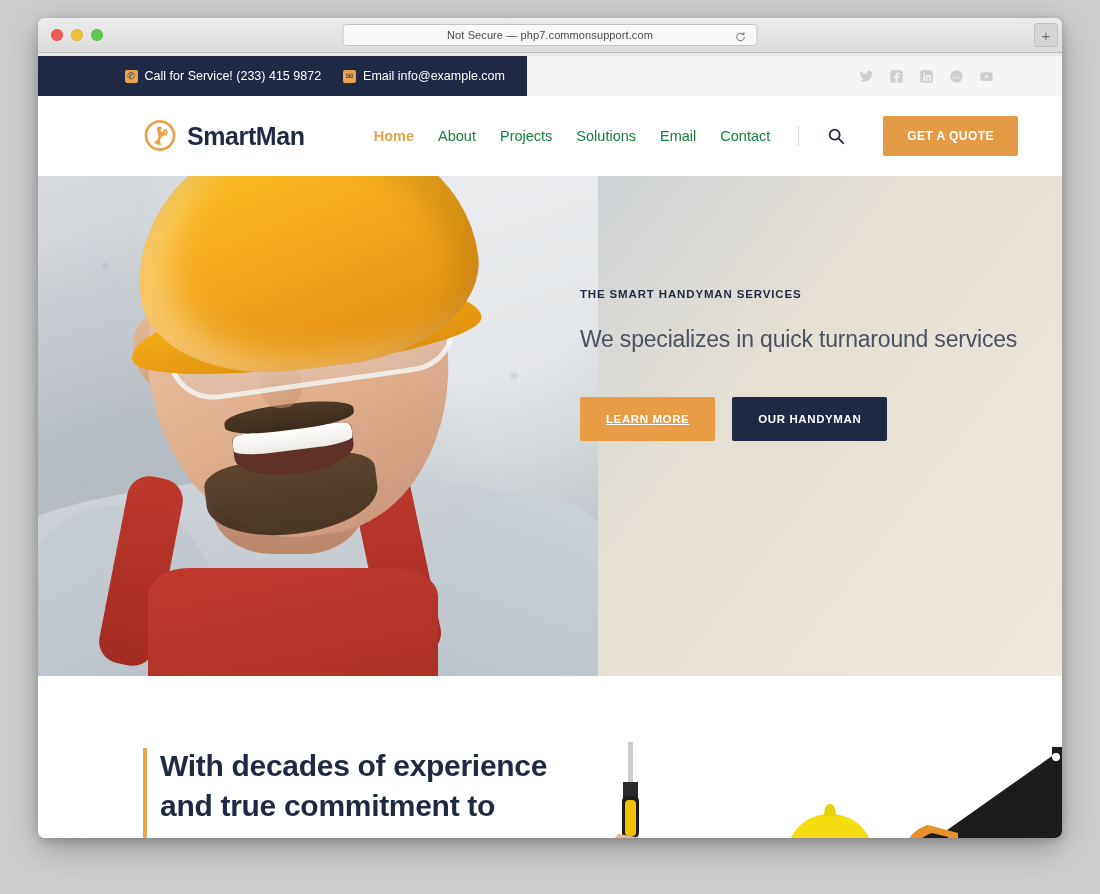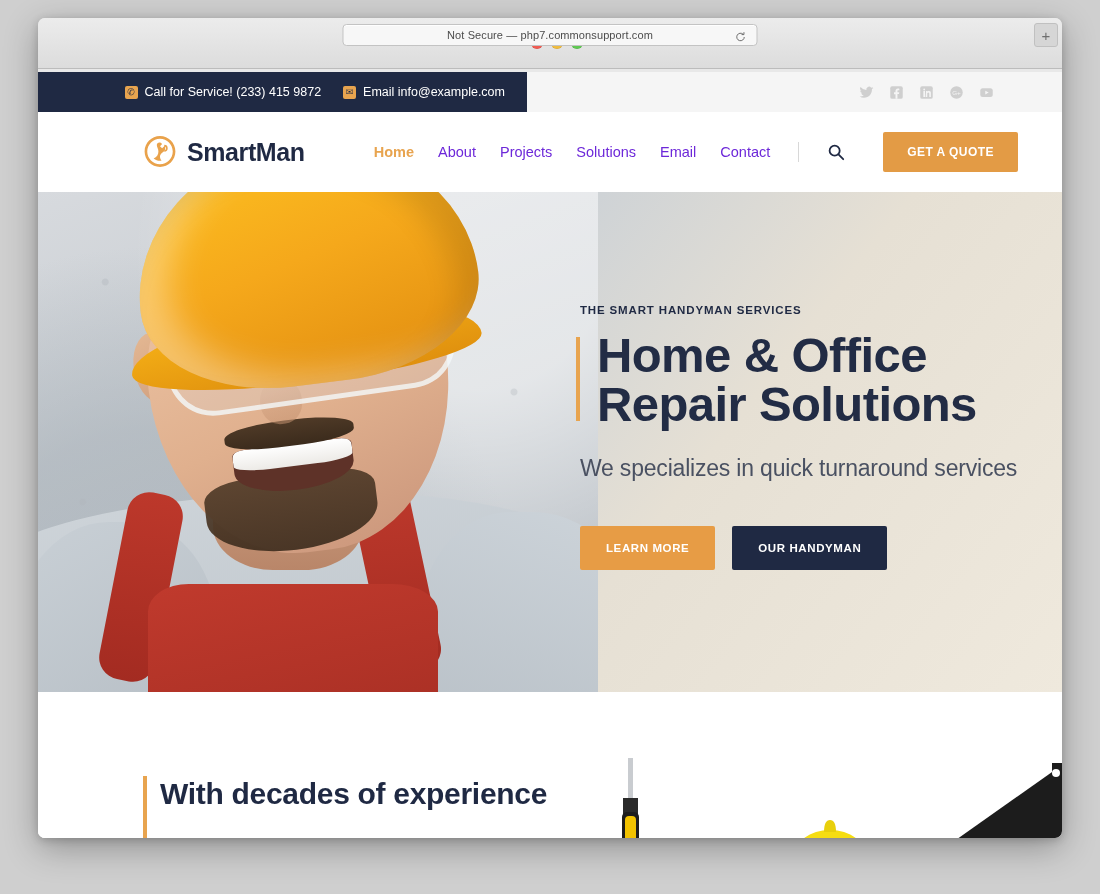--- a/index.html
+++ b/index.html
@@ -14,24 +14,24 @@
   .browser-window{
     position:absolute; left:38px; top:18px;
     width:1024px; height:820px;
     background:#e8e8e8;
     border-radius:7px;
     box-shadow:0 10px 34px rgba(0,0,0,.30), 0 2px 8px rgba(0,0,0,.18);
     overflow:hidden;
   }
   .titlebar{
     position:relative;
-    height:51px;
+    height:35px;
     background:linear-gradient(#ececec,#dcdcdc);
     border-bottom:1px solid #bcbcbc;
-    display:flex; align-items:center;justify-content:center;
+    display:flex; align-items:center;
   }
   .traffic{ display:flex; gap:8px; padding-left:13px; }
   .light{ width:12px; height:12px; border-radius:50%; display:block; }
   .light.red{ background:#f15b52; box-shadow:inset 0 0 0 .5px rgba(0,0,0,.12); }
   .light.yellow{ background:#f0bc3e; box-shadow:inset 0 0 0 .5px rgba(0,0,0,.12); }
   .light.green{ background:#5fc952; box-shadow:inset 0 0 0 .5px rgba(0,0,0,.12); }
 
   .urlbar{
     position:absolute; left:50%; transform:translateX(-50%);
     top:6px;
@@ -114,21 +114,21 @@
   .brand{ display:flex; align-items:center; gap:10px; }
   .logo-mark{ width:34px; height:34px; flex:none; }
   .brand-name{
     font-size:25px; font-weight:bold; color:#1f2943; letter-spacing:-.4px;
   }
   .nav{
     margin-left:auto;
     display:flex; align-items:center; gap:24px;
   }
   .nav a{
-    font-size:14.5px; color:#6d28d9; text-decoration:none; white-space:nowrap;
+    font-size:14.5px; color:#15803d; text-decoration:none; white-space:nowrap;
   }
   .nav a.active{ color:#e8a44f;font-weight:bold; }
   .nav-div{ width:1px; height:20px; background:#d8d8d8; margin:0 4px; }
   .search-btn{
     width:18px; height:18px; color:#1f2943;
     display:flex; align-items:center; justify-content:center;
   }
   .quote-btn{
     margin-left:14px;
     background:#e39b45; color:#fff;
@@ -307,39 +307,39 @@
   .hero-sub{
     margin-top:26px; margin-left:6px;
     font-size:23px; color:#4a5162; letter-spacing:-.2px;
   }
   .hero-btns{ display:flex; gap:17px; margin-top:44px; margin-left:6px; }
   .btn{
     border:0; cursor:pointer;
     font-size:11.5px; font-weight:bold; letter-spacing:.6px;
     padding:16px 26px; border-radius:2px; white-space:nowrap;
   }
-  .btn.orange{ background:#e79c45; color:#fff; }
+  .btn.orange{ background:#e79c45; color:#fff;text-decoration:underline; }
   .btn.dark{ background:#1f2943; color:#fff; }
 
   
   .about{
     position:relative; height:162px; background:#fff;
     padding:70px 0 0 105px;
     overflow:hidden;
   }
   .about-eyebrow{
     font-size:11.5px; color:#9aa0a8; letter-spacing:1.1px; margin-bottom:14px;
   }
   .about-head-wrap{ position:relative; padding-left:17px; }
   .about-bar{
     position:absolute; left:0; top:2px; bottom:-60px; width:4px; background:#e8a44f;
   }
   .about-title{
     font-size:30px; line-height:1.32; font-weight:bold; color:#1f2943;
-    letter-spacing:-.3px; max-width:420px;margin-top:12px;
+    letter-spacing:-.3px; max-width:420px;
   }
   .about-img{
     position:absolute; right:0; top:60px; width:510px; height:130px;
   }
   .tool-screwdriver{ position:absolute; left:40px; bottom:-6px; }
   .tool-helmet{ position:absolute; left:218px; bottom:-30px; }
   .tool-saw{ position:absolute; right:-4px; bottom:-10px; }
 </style>
 </head>
 <body>
@@ -467,37 +467,33 @@
           <div class="ph-brow r"></div>
         <div class="ph-eye l"></div>
           <div class="ph-eye r"></div>
         <div class="ph-glass"></div>
         <div class="ph-helmet-brim"></div>
         <div class="ph-helmet"></div>
       </div>
 
       <div class="hero-content">
         <div class="hero-eyebrow">THE SMART HANDYMAN SERVICES</div>
-        <div class="hero-title-wrap">
-          <span class="hero-bar"></span>
-          <div class="hero-title">Home &amp; Office</div>
-          <div class="hero-title">Repair Solutions</div>
-        </div>
         <div class="hero-sub">We specializes in quick turnaround services</div>
         <div class="hero-btns">
           <button class="btn orange">LEARN MORE</button>
           <button class="btn dark">OUR HANDYMAN</button>
         </div>
       </div>
     </div>
 
     <div class="about">
       <div class="about-head-wrap">
         <span class="about-bar"></span>
         <div class="about-title">With decades of experience</div>
+        <div class="about-title">and true commitment to</div>
 
       </div>
 
       <div class="about-img">
         <svg class="tool-screwdriver" width="80" height="130" viewBox="0 0 80 130">
           <rect x="36" y="0" width="5" height="42" fill="#c9ccd0"></rect>
           <rect x="31" y="40" width="15" height="16" fill="#2a2a2a"></rect>
           <rect x="30" y="54" width="17" height="42" rx="5" fill="#1d1d1d"></rect>
           <rect x="33" y="58" width="11" height="36" rx="4" fill="#f2c200"></rect>
           <path d="M26 92c-6 6-9 16-6 26 3 9 12 12 22 12h8V96z" fill="#e8b89a"></path>

